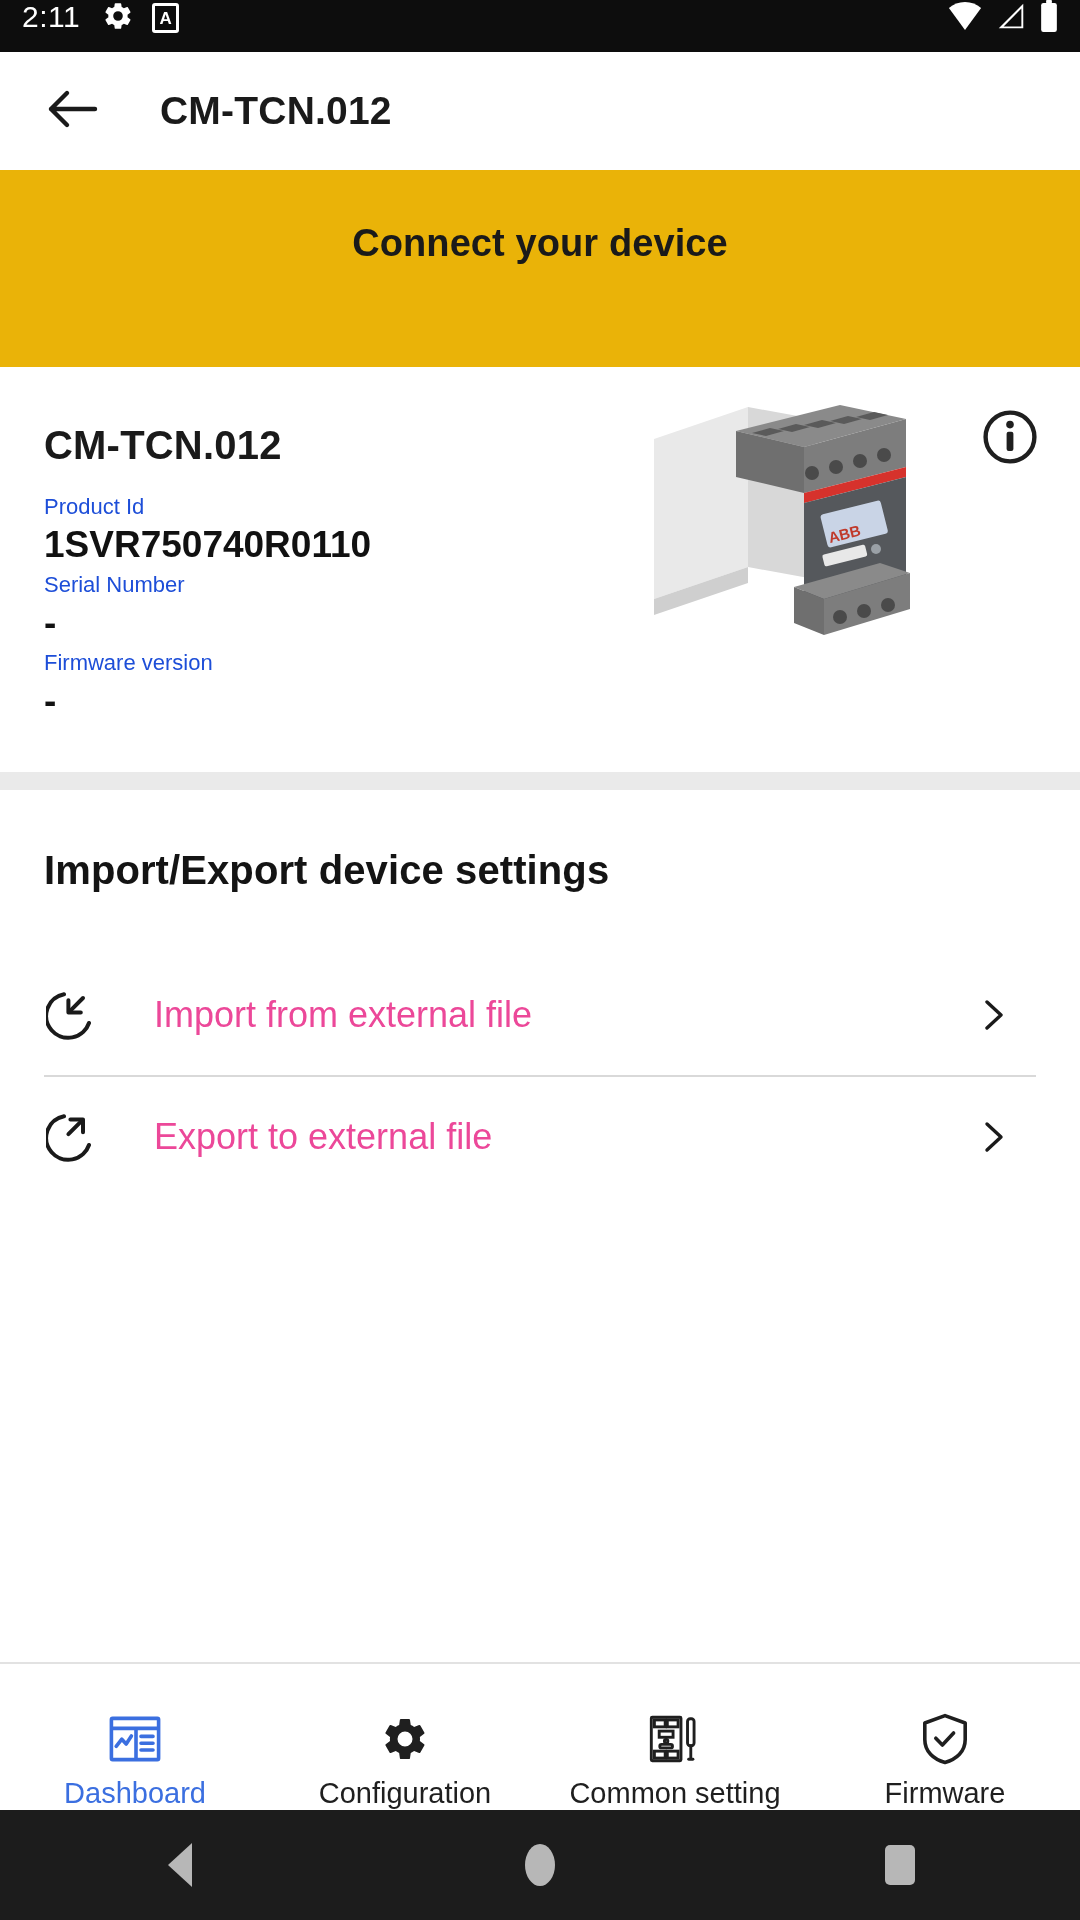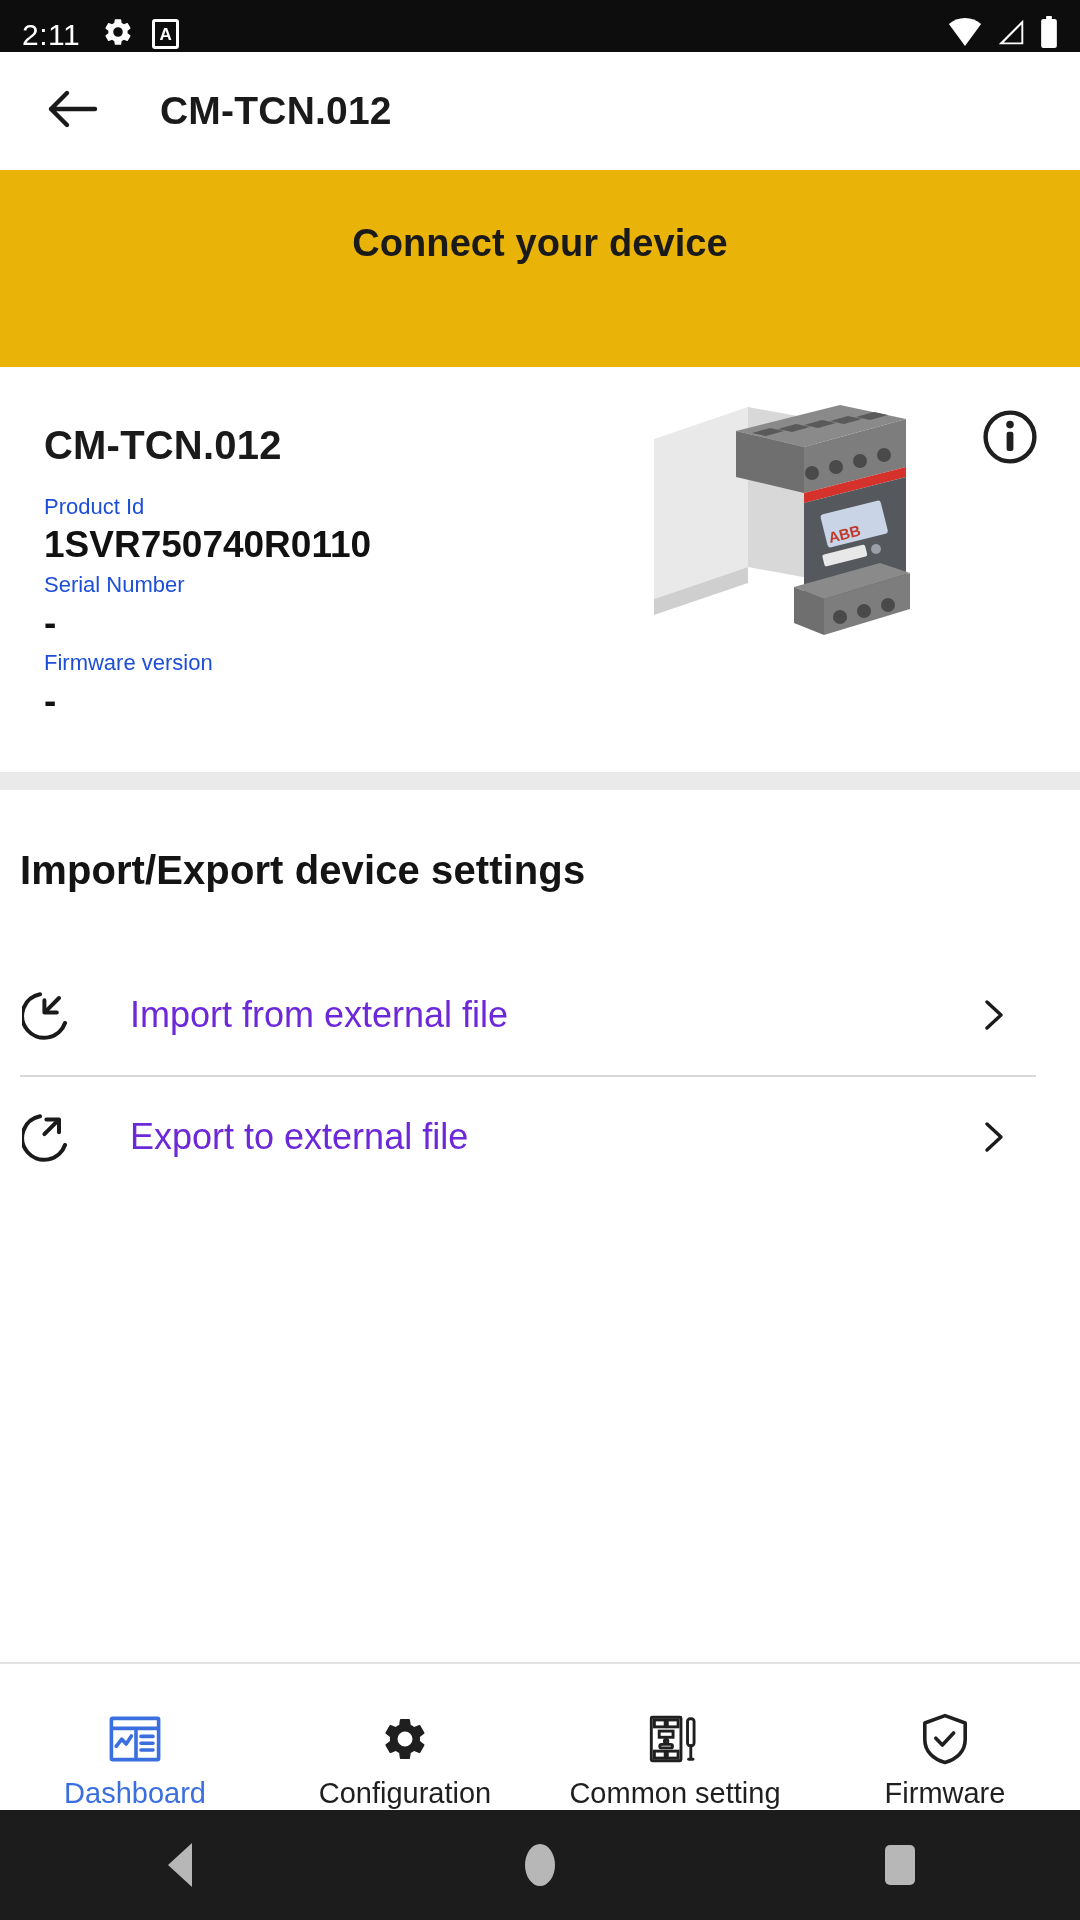--- a/index.html
+++ b/index.html
@@ -12,21 +12,21 @@
   .phone{
     position:relative;
     width:1080px; height:1920px;
     background:#ffffff;
     display:flex; flex-direction:column;
   }
 
   
   .statusbar{
     height:52px; background:#0d0d0d; color:#ffffff;
-    display:flex; align-items:flex-end;
+    display:flex; align-items:flex-start;
     padding:0 22px;
     flex:0 0 auto;
   }
   .sb-time{ font-size:30px; letter-spacing:.5px; font-weight:400; }
   .sb-left-icons{ display:flex; align-items:center; gap:18px; margin-left:22px; }
   .sb-spacer{ flex:1; }
   .sb-right-icons{ display:flex; align-items:center; gap:14px; }
   .a-badge{
     width:27px;height:30px;border:3px solid #fff;border-radius:3px;
     display:flex;align-items:center;justify-content:center;
@@ -101,37 +101,37 @@
     width:268px; height:250px;
   }
 
   
   .band{ background:#eaeaea; height:18px; flex:0 0 auto; }
 
   
   .ie-section{
     background:#ffffff;
     flex:1 1 auto;
-    padding:58px 44px 0 20px;
+    padding:58px 44px 0 44px;
     overflow:hidden;
   }
   .ie-title{
     font-size:40px; font-weight:700; color:#141414;
     letter-spacing:.1px;
   }
   .ie-list{ margin-top:62px; }
   .ie-row{
     height:120px;
     display:flex; align-items:center;
     cursor:pointer;
   }
   .ie-ico{ width:56px; height:56px; flex:0 0 auto; display:flex; align-items:center; justify-content:center; }
   .ie-label{
     margin-left:54px;
-    font-size:36px; color:#6d28d9; font-weight:400;
+    font-size:36px; color:#ec4899; font-weight:400;
     flex:1 1 auto;
   }
   .chev{ width:34px;height:34px; flex:0 0 auto; margin-right:26px; }
   .ie-sep{ height:2px; background:#d9d9d9; margin:0 0 0 0; }
 
   
   .bottomnav{
     position:absolute; left:0; right:0; bottom:110px;
     height:148px; background:#ffffff;
     border-top:2px solid #e2e2e2;

